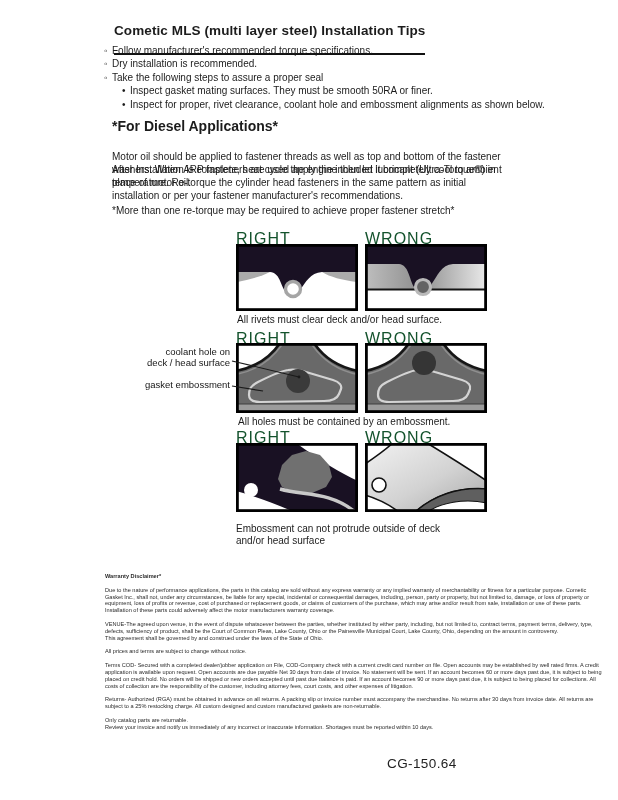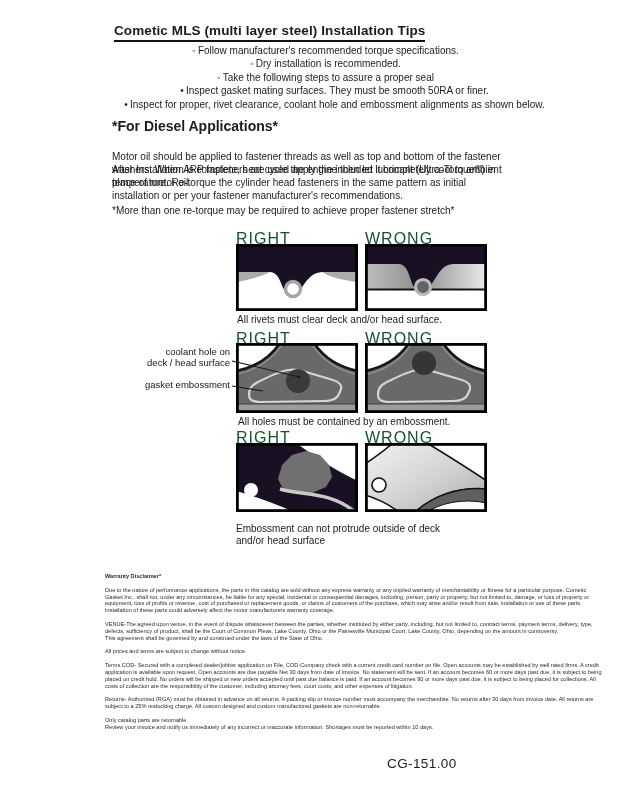--- a/index.html
+++ b/index.html
@@ -2,23 +2,23 @@
 <html><head>
 <meta charset="utf-8">
 <style>
   html,body{margin:0;padding:0;background:#ffffff;}
   .page{
     position:relative;width:618px;height:800px;background:#ffffff;
     font-family:"Liberation Sans", sans-serif;color:#1c1c1c;overflow:hidden;
   }
   .title{
     position:absolute;left:114px;top:23px;font-size:13.5px;font-weight:bold;
-    border-bottom:2px solid #111;padding-bottom:2px;letter-spacing:.1px;
+    border-bottom:2px solid #111;padding-bottom:15px;letter-spacing:.1px;
   }
-  .intro{position:absolute;left:104px;top:44px;font-size:10px;line-height:13.4px;text-align:center;}
+  .intro{position:absolute;left:104px;top:44px;font-size:10px;line-height:13.4px;}
   .intro .li{white-space:nowrap;}
   .intro .mk{display:inline-block;width:8px;font-size:10px;color:#1c1c1c;}
   .intro .l2{padding-left:18px;}
   .intro .l2 .mk{width:8px;}
   .dheading{position:absolute;left:112px;top:118px;font-size:14px;font-weight:bold;}
   .para{position:absolute;left:112px;margin:0;font-size:10px;line-height:13px;width:402px;}
   .p1{top:150px;}
   .p2{top:163px;}
   .p3{top:204px;width:420px;}
   .fh{position:absolute;width:122px;text-align:left;font-size:16px;letter-spacing:1px;color:#14532d;}
@@ -161,15 +161,15 @@
     <p>Due to the nature of performance applications, the parts in this catalog are sold without any express warranty or any implied warranty of merchantability or fitness for a particular purpose.  Cometic Gasket Inc., shall not, under any circumstances, be liable for any special, incidental or consequential damages, including, person, party or property, but not limited to, damage, or loss of property or equipment, loss of profits or revenue, cost of purchased or replacement goods, or claims of customers of the purchase, which may arise and/or result from sale, installation or use of these parts.  Installation of these parts could adversely affect the motor manufacturers warranty coverage.</p>
     <p>VENUE-The agreed upon venue, in the event of dispute whatsoever between the parties, whether instituted by either party, including, but not limited to, contract terms, payment terms, delivery, type, defects, sufficiency of product, shall be the Court of Common Pleas, Lake County, Ohio or the Painesville Municipal Court, Lake County, Ohio, depending on the amount in controversy.
 This agreement shall be governed by and construed under the laws of the State of Ohio.</p>
     <p>All prices and terms are subject to change without notice.</p>
     <p>Terms COD- Secured with a completed dealer/jobber application on File, COD-Company check with a current credit card number on file.  Open accounts may be established by well rated firms.  A credit application is available upon request.  Open accounts are due payable Net 30 days from date of invoice.  No statement will be sent.  If an account becomes 60 or more days past due, it is subject to being placed on credit hold.  No orders will be shipped or new orders accepted until past due balance is paid.  If an account becomes 90 or more days past due, it is subject to being placed for collections.  All costs of collection are the responsibility of the customer, including attorney fees, court costs, and other expenses of litigation.</p>
     <p>Returns- Authorized (RGA) must be obtained in advance on all returns.  A packing slip or invoice number must accompany the merchandise.  No returns after 30 days from invoice date.  All returns are subject to a 25% restocking charge.  All custom designed and custom manufactured gaskets are non-returnable.</p>
     <p>Only catalog parts are returnable.
 Review your invoice and notify us immediately of any incorrect or inaccurate information.  Shortages must be reported within 10 days.</p>
   </div>
 
-  <div class="pageno">CG-151.00</div>
+  <div class="pageno">CG-150.64</div>
 
 </div>
 
 </body></html>

